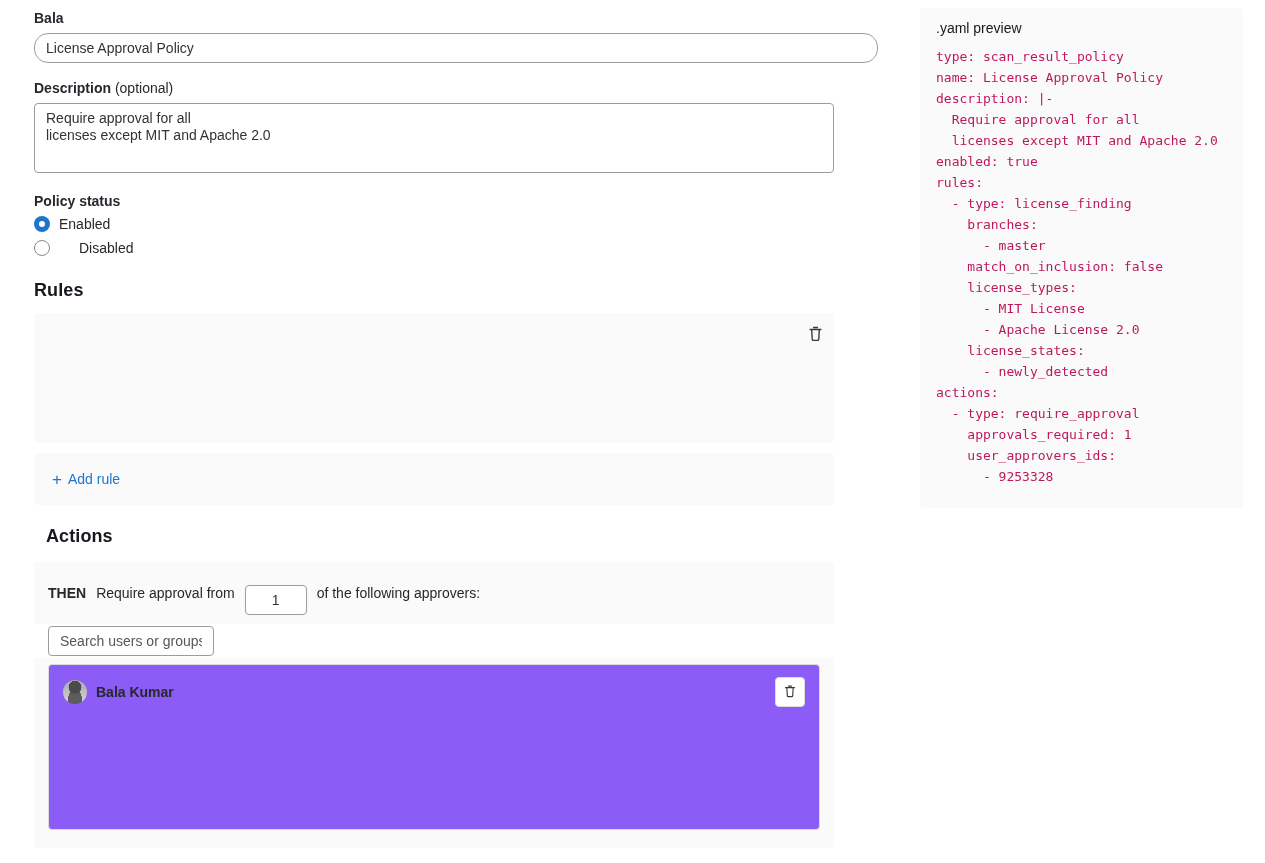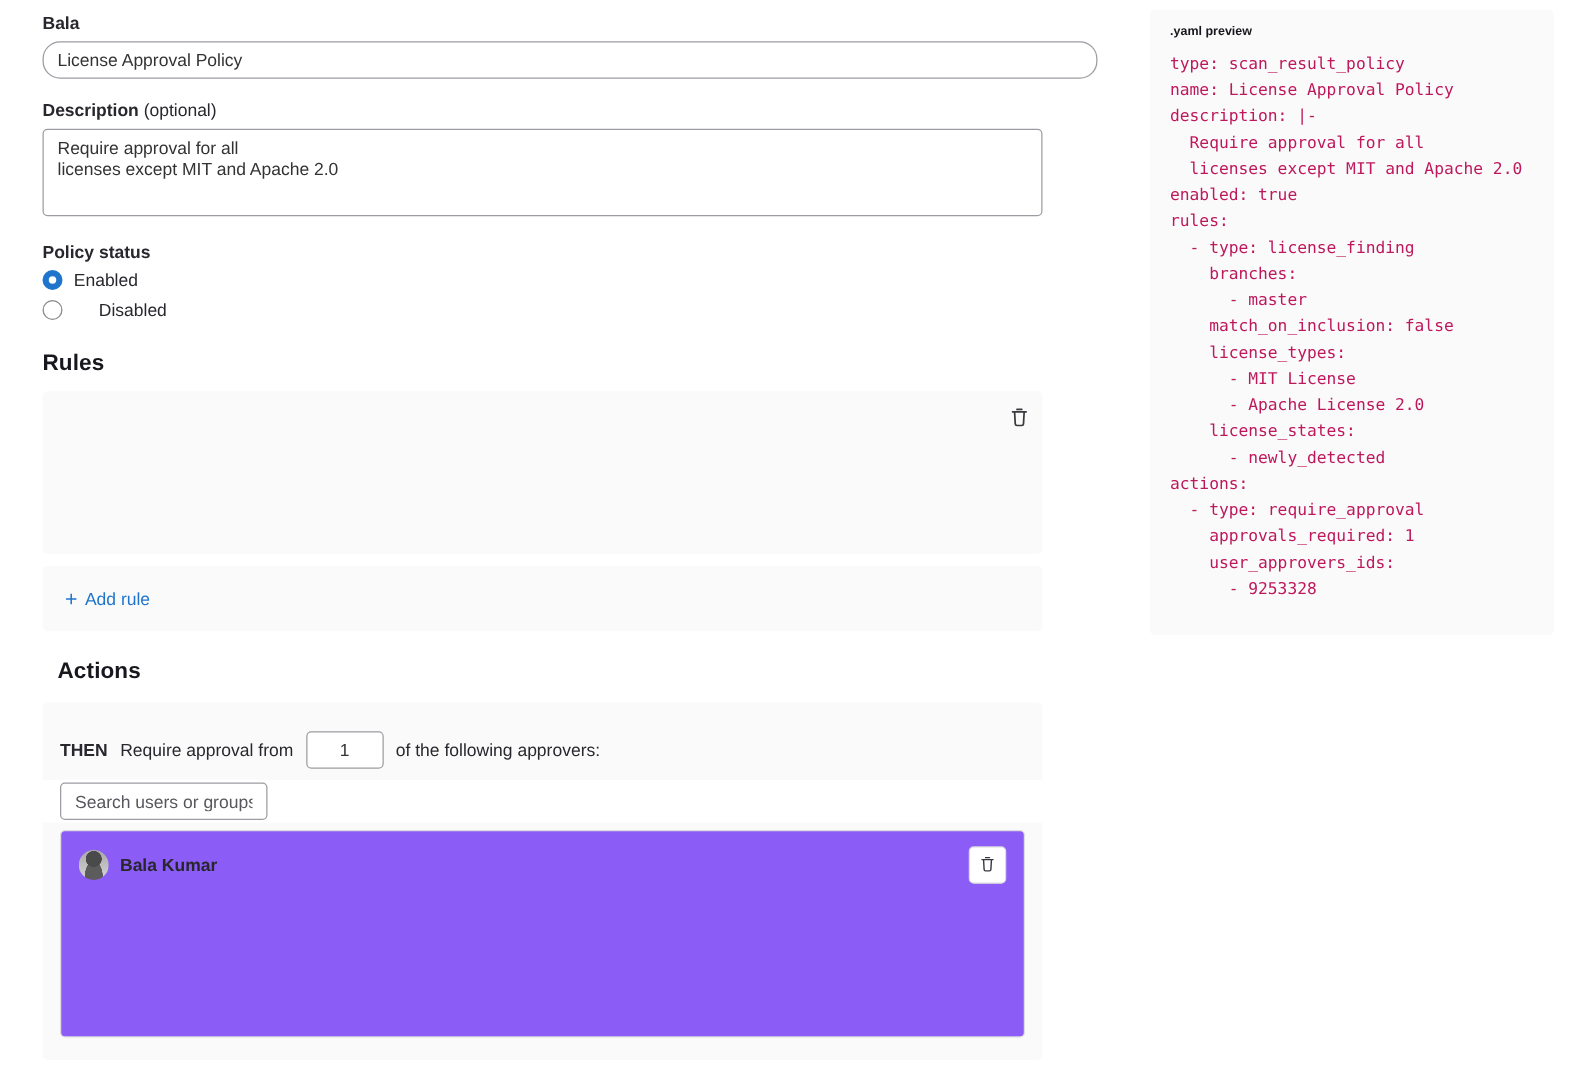--- a/index.html
+++ b/index.html
@@ -30,21 +30,21 @@
   .radio.checked::after { content:""; position:absolute; left:5px; top:5px;
     width:6px; height:6px; border-radius:50%; background:#fff; }
   .radio.unchecked { background:#fff; border:1px solid #89888d; }
   .radio-label { margin-left:9px; font-size:14px; color:#28272d; }
 
   h2.section-heading { font-size:18px; font-weight:700; color:#18171d; letter-spacing:.1px; }
 
   
   .gray-panel { background:#fafafa; border-radius:4px; position:absolute; }
 
-  .sentence-row { position:absolute; display:flex; align-items:center; gap:10px;
+  .sentence-row { position:absolute; display:flex; align-items:flex-start; gap:10px;
     font-size:14px; color:#28272d; white-space:nowrap; }
   .kw { font-weight:700; }
 
   .dropdown {
     display:inline-flex; align-items:center; gap:9px; height:30px;
     background:#fff; border:1px solid #bfbfc3; border-radius:4px;
     padding:0 12px; font-size:14px; color:#28272d; cursor:pointer;
   }
   .chev { display:inline-flex; }
 
@@ -76,21 +76,21 @@
       radial-gradient(ellipse at 50% 92%, #5c5c5c 0 42%, rgba(0,0,0,0) 44%),
       linear-gradient(180deg,#a8a8a8,#d6d6d6); }
   .approver-name { margin-left:9px; font-size:14px; font-weight:700; color:#28272d; }
   .trash-btn { margin-left:auto; width:30px; height:30px; background:#fff;
     border:1px solid #dcdcde; border-radius:4px; cursor:pointer;
     display:flex; align-items:center; justify-content:center; }
 
   
   .yaml-panel { position:absolute; left:920px; top:8px; width:323px; height:500px;
     background:#fafafa; border-radius:4px; padding:12px 16px; }
-  .yaml-title { font-size:10px; font-weight:700; color:#18171d; }
+  .yaml-title { font-size:14px; font-weight:400; color:#18171d; }
   .yaml-code { margin-top:10px; font-family:"DejaVu Sans Mono", monospace;
     font-size:13px; line-height:21px; color:#be185d; white-space:pre; }
 </style>
 </head>
 <body>
 
 <div class="page">
 
   <div class="abs field-label" style="left:34px; top:10px;">Bala</div>
   <input class="abs text-input" style="left: 34px; top: 33px;" value="License Approval Policy">

